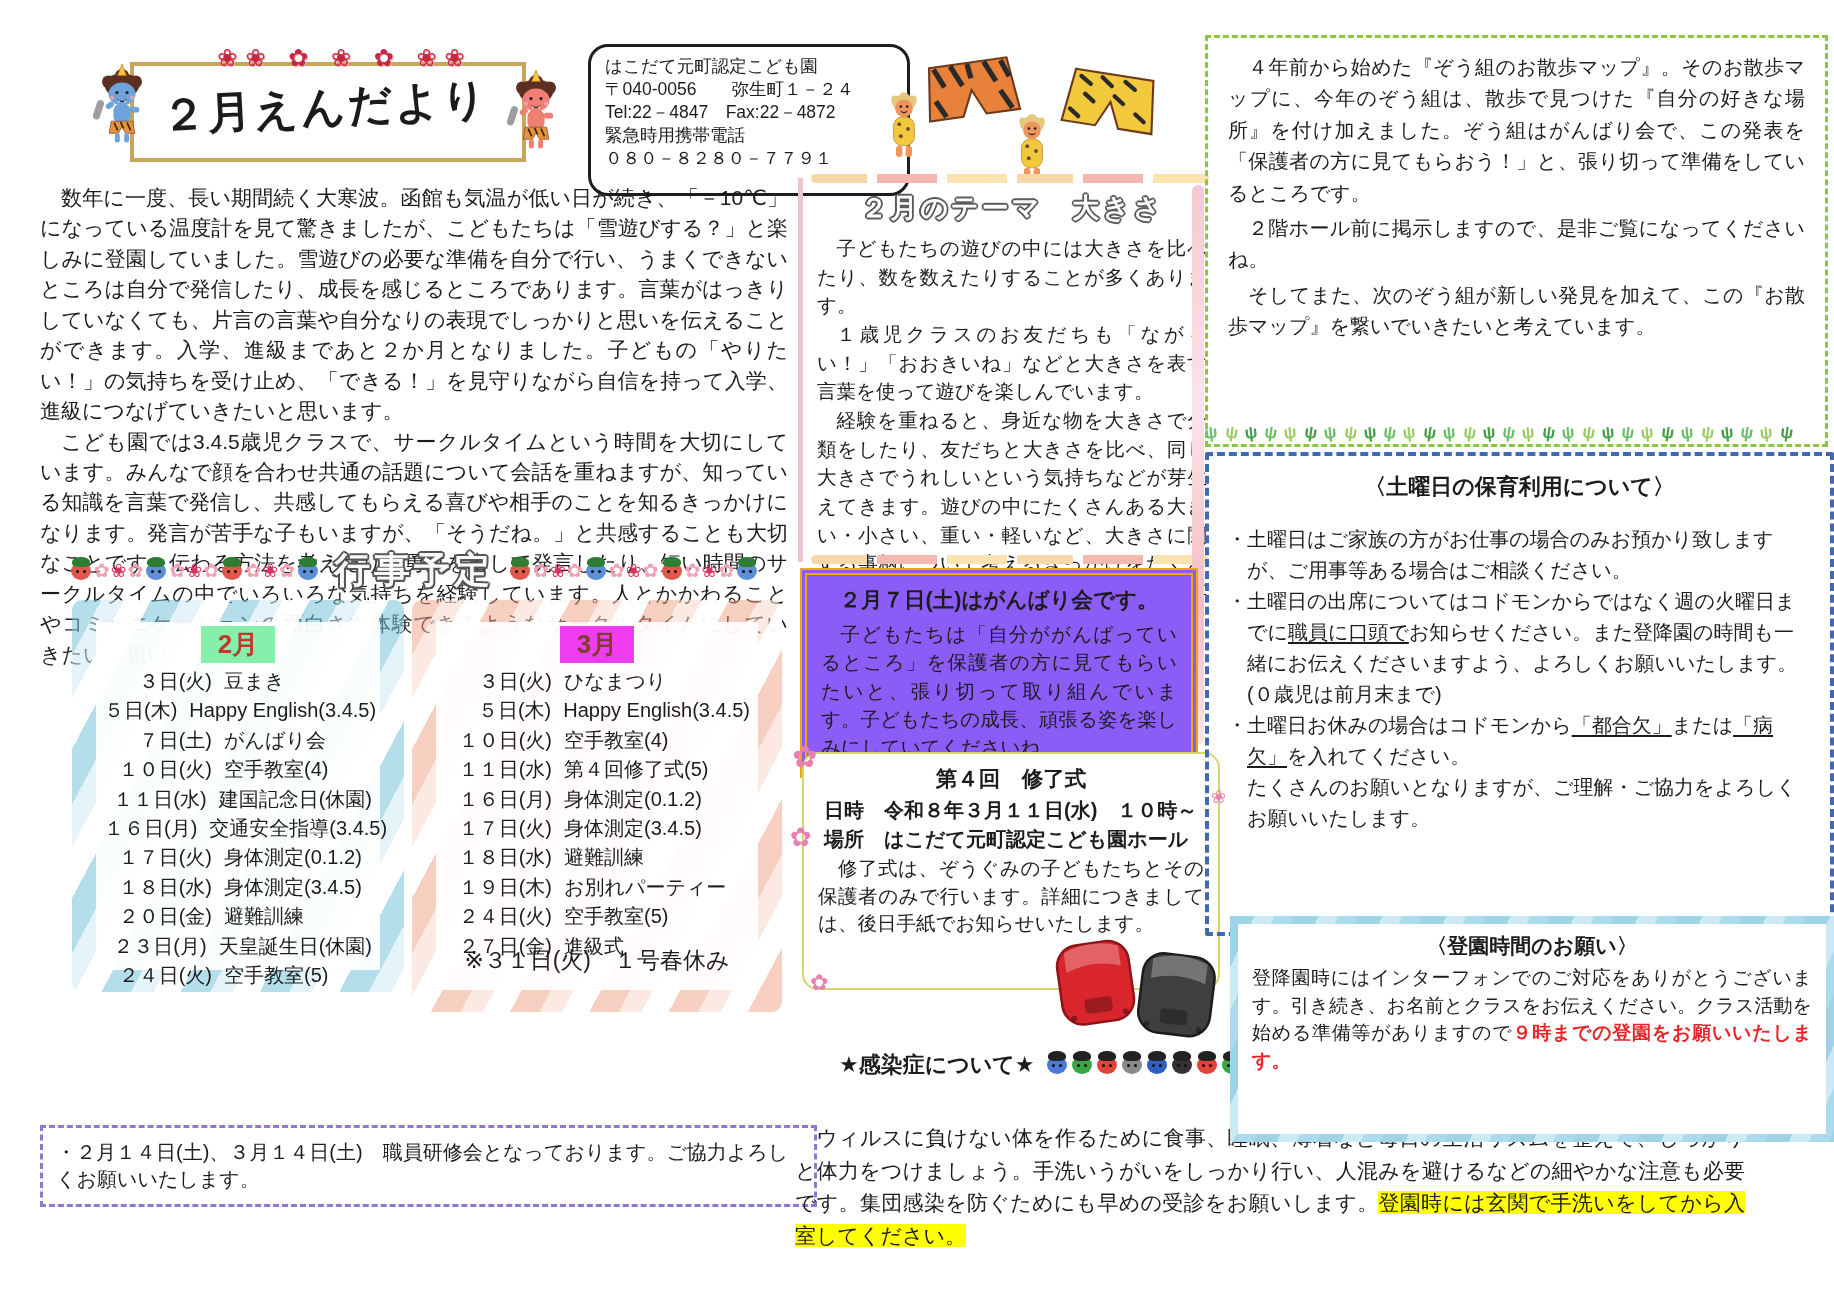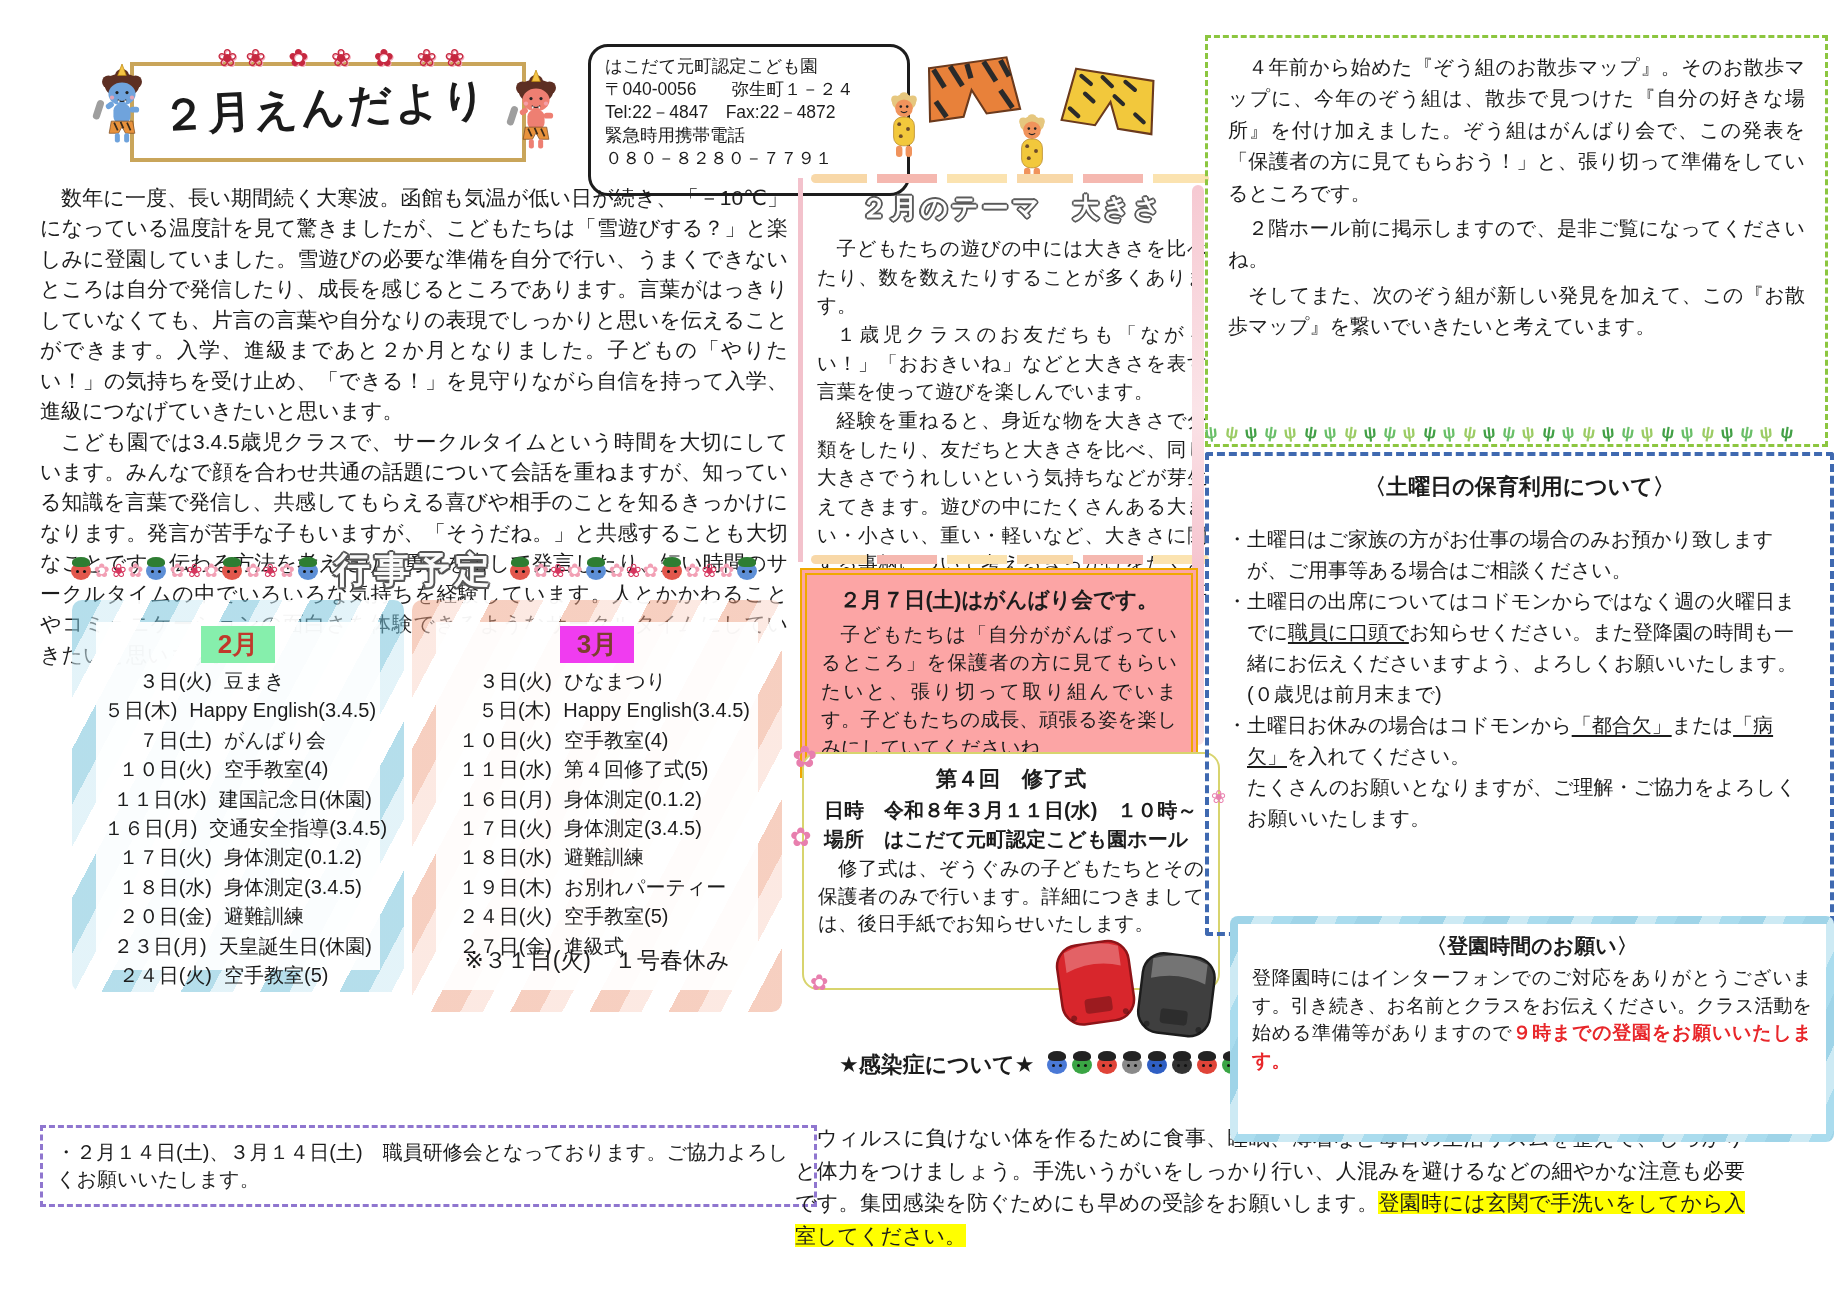--- a/index.html
+++ b/index.html
@@ -67,21 +67,21 @@
     background:repeating-linear-gradient(90deg,#f8d8a8 0 56px,rgba(0,0,0,0) 56px 66px,#f5b8b0 66px 126px,rgba(0,0,0,0) 126px 136px,#fbe3b0 136px 196px,rgba(0,0,0,0) 196px 206px);}
   .theme-box::before{top:-4px;}
   .theme-box::after{bottom:-2px;}
   .theme-title{text-align:center;font-size:27px;font-weight:bold;letter-spacing:3px;margin:6px 0 8px 0;color:#fdfdfd;
     text-shadow:1.8px 0 0 #5a5a5a,-1.8px 0 0 #5a5a5a,0 1.8px 0 #5a5a5a,0 -1.8px 0 #5a5a5a,1.3px 1.3px 0 #5a5a5a,-1.3px 1.3px 0 #5a5a5a,1.3px -1.3px 0 #5a5a5a,-1.3px -1.3px 0 #5a5a5a;}
   .theme-box p{margin:0;font-size:19.5px;line-height:1.47;text-indent:1em;}
   .col-divider{left:1192px;top:185px;width:12px;height:560px;border-radius:6px;
     background:linear-gradient(180deg,#f6c9d2,#fbe4e8 40%,#f4bcc8 75%,#fbe4e8);}
 
   
-  .ganbari-outer{left:800px;top:568px;width:388px;border:2px solid #f0a800;padding:3px;background:#fca5a5;}
+  .ganbari-outer{left:800px;top:568px;width:388px;border:2px solid #f0a800;padding:3px;background:#8b5cf6;}
   .ganbari-inner{border:2px solid #f0a800;padding:8px 14px 10px 14px;}
   .ganbari-title{font-size:21.5px;font-weight:bold;text-align:center;margin:2px 0 6px 0;}
   .ganbari-body{font-size:19.5px;line-height:1.45;margin:0;text-indent:1em;}
 
   
   .ceremony{left:802px;top:752px;width:386px;height:218px;border:2px solid #d8d46e;border-radius:16px;padding:8px 14px;background:#fff;}
   .ceremony-title{text-align:center;font-size:21.5px;font-weight:bold;margin:2px 0 4px 0;}
   .ceremony-line{font-size:20px;font-weight:bold;margin:0 0 2px 6px;}
   .ceremony-body{font-size:19.5px;line-height:1.42;margin:2px 0 0 0;}
   .sakura{position:absolute;color:#e87fae;font-size:26px;line-height:1;}
@@ -99,21 +99,21 @@
   .walk-box{left:1205px;top:35px;width:585px;height:386px;border:3px dashed #8cc63f;padding:10px 16px;font-size:20px;line-height:1.57;}
   .walk-box p{margin:4px;text-indent:1em;}
   .sprout-row{left:1205px;top:424px;width:588px;height:24px;display:flex;justify-content:space-between;}
   .sprout{font-size:17px;line-height:1;font-weight:bold;}
   .saturday-box{left:1205px;top:452px;width:585px;height:452px;border:4px dashed #3f69b0;border-radius:3px;padding:12px 18px;font-size:20px;line-height:1.55;}
   .saturday-title{text-align:center;font-size:22px;font-weight:bold;margin:2px 0 20px 0;}
   .saturday-box p{margin:0;padding-left:1em;text-indent:-1em;}
   .saturday-box p.closing{padding-left:1em;text-indent:0;}
   .u{text-decoration:underline;text-underline-offset:3px;}
 
-  .dropoff-box{left:1230px;top:916px;width:560px;height:198px;border:8px solid transparent;border-radius:8px;
+  .dropoff-box{left:1230px;top:916px;width:560px;height:198px;border:8px solid transparent;border-radius:0;
     background-image:linear-gradient(#fff,#fff),repeating-linear-gradient(115deg,#9fd4e8 0 22px,#cdeaf4 22px 40px,#aadcee 40px 58px);
     background-origin:border-box;background-clip:padding-box,border-box;
     padding:6px 14px;}
   .dropoff-title{text-align:center;font-size:21px;font-weight:bold;margin:2px 0 4px 0;}
   .dropoff-body{font-size:19px;line-height:1.45;margin:0;}
   .red-text{color:#e8262a;font-weight:bold;}
 
   .top-cluster{left:880px;top:48px;width:320px;height:132px;}
   .tc{position:absolute;}
 </style>

